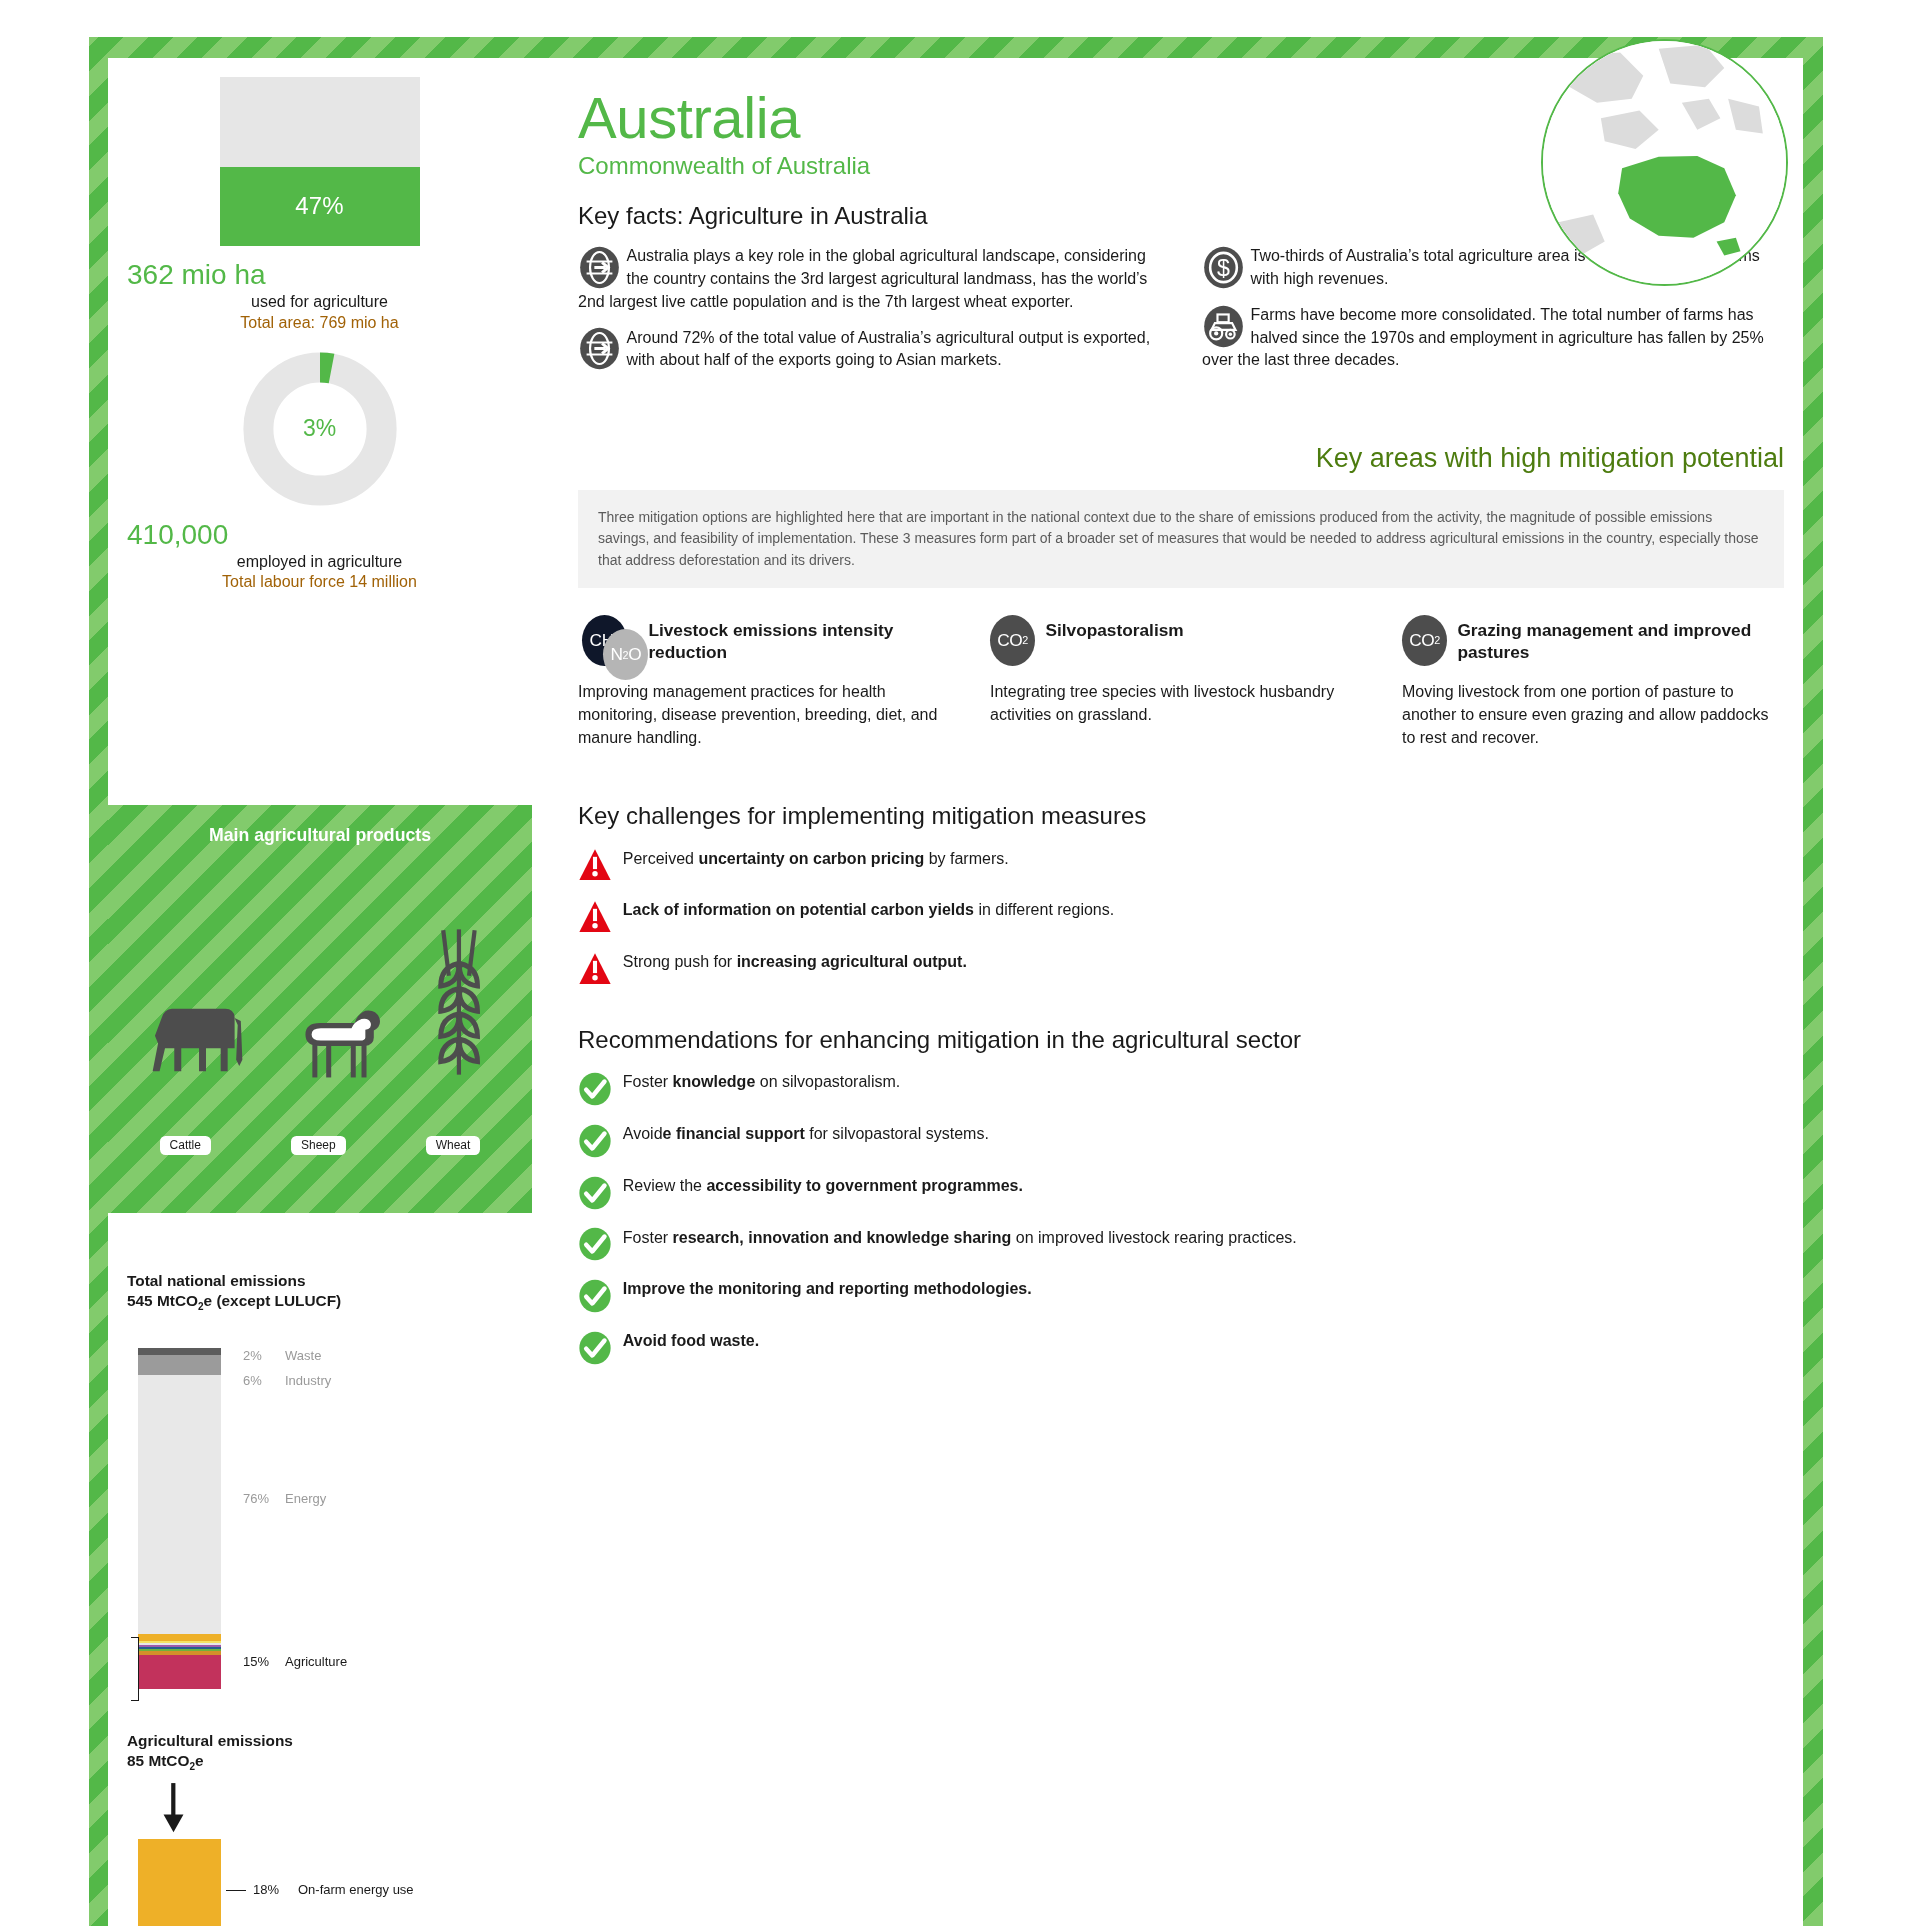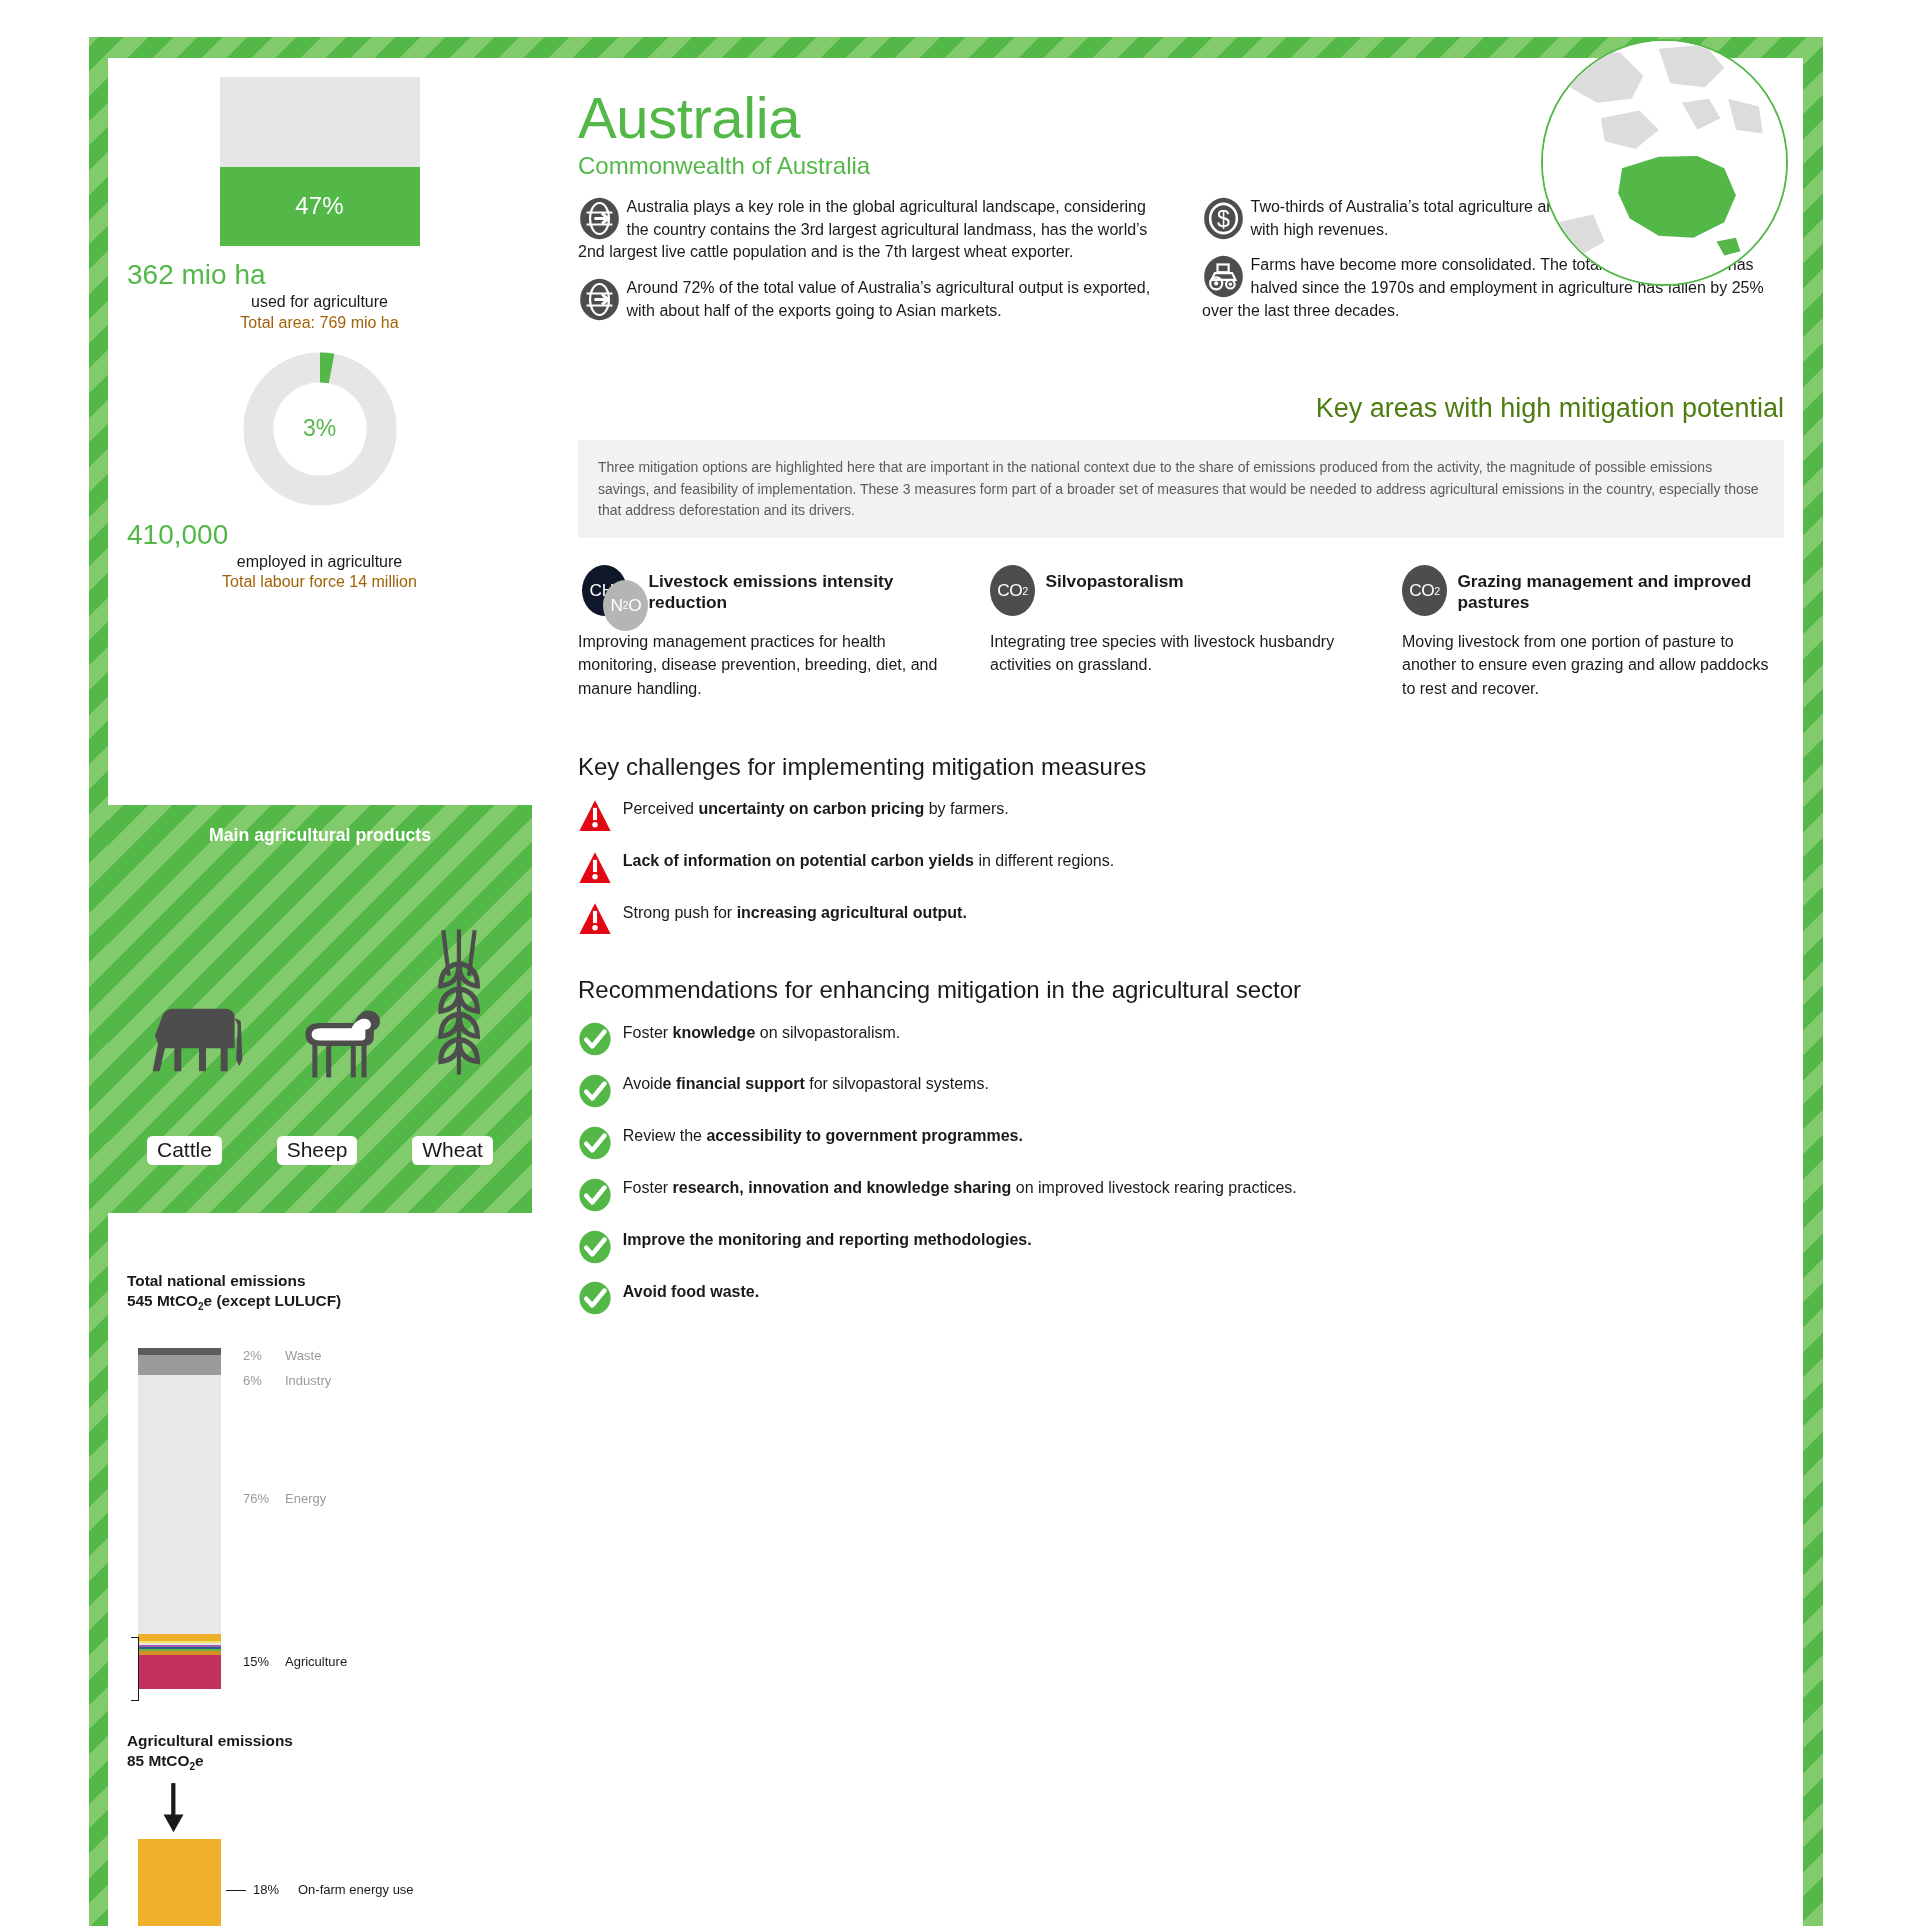--- a/index.html
+++ b/index.html
@@ -67,21 +67,21 @@
   .product-icons{
     position:absolute; left:0; top:116px; width:100%;
     display:flex; justify-content:space-around; align-items:flex-end; padding:0 23px;
   }
   .product-labels{
     position:absolute; left:0; top:331px; width:100%;
     display:flex; justify-content:space-around; padding:0 11.6px;
   }
   .product-chip{
     background:#fff; border-radius:5.4px; padding:2.3px 10px;
-    font-size:21px; color:#1a1a1a;
+    font-size:12px; color:#1a1a1a;
   }
 
   
   .emissions{ position:absolute; left:127px; top:1271px; width:408px; }
   .em-title{ font-size:15.4px; font-weight:bold; line-height:1.28; }
   .em-title sub{ font-size:10px; }
 
   .natbar{ position:absolute; left:10.8px; top:77px; width:83px; height:341px; }
   .natseg{ width:100%; }
   .natlabel{
@@ -293,20 +293,21 @@
       <path fill="#dcdcdc" d="M360 160 L430 150 L460 200 L400 230 Z"></path>
       <path fill="#dcdcdc" d="M480 150 L560 170 L570 240 L500 230 Z"></path>
       <path fill="#dcdcdc" d="M40 470 L130 450 L160 520 L90 560 Z"></path>
       <path fill="#53b848" d="M205 330 L300 300 L400 298 L470 330 L500 400 L470 470 L390 510 L300 505 L225 460 L195 395 Z"></path>
       <path fill="#53b848" d="M450 520 L500 510 L512 545 L470 556 Z"></path>
     </svg>
   </div>
 
   <h1 class="country">Australia</h1>
   <h2 class="official">Commonwealth of Australia</h2>
+  <h3 class="section">Key facts: Agriculture in Australia</h3>
 
   <div class="facts">
     <div class="facts-col">
 
       <div class="fact">
         <svg class="ficon" viewBox="0 0 100 100">
           <ellipse cx="50" cy="50" rx="45" ry="48" fill="#4d4d4d"></ellipse>
           <g fill="none" stroke="#fff" stroke-width="5">
             <ellipse cx="50" cy="50" rx="22" ry="36"></ellipse>
             <path d="M20 36 h60 M20 64 h60"></path>

